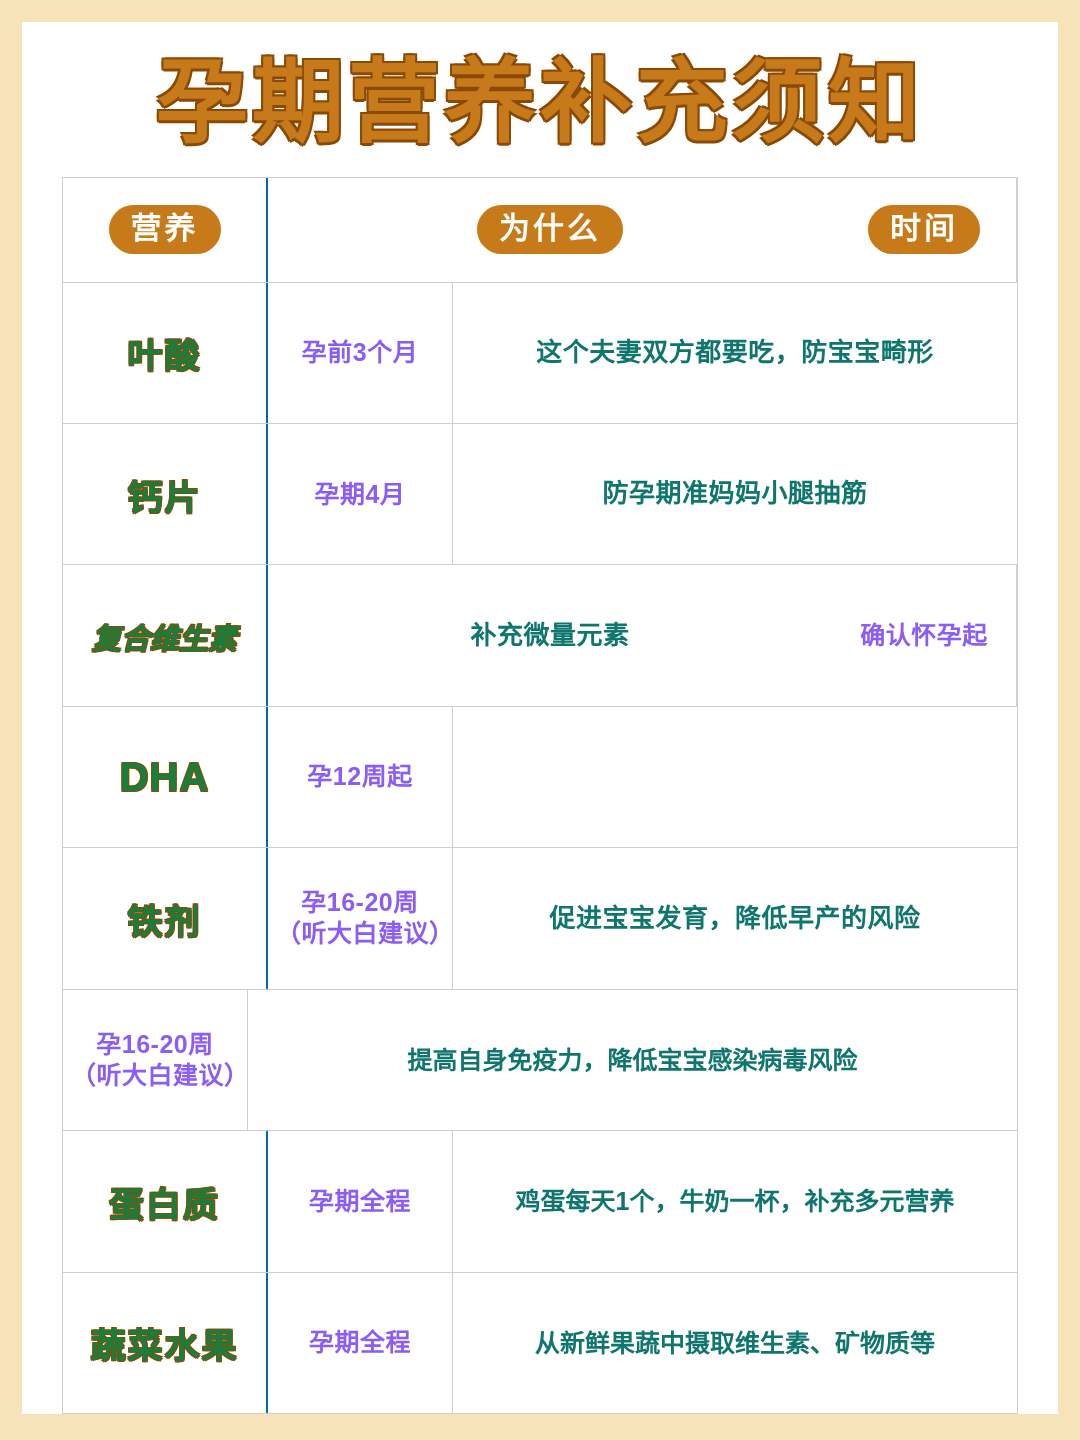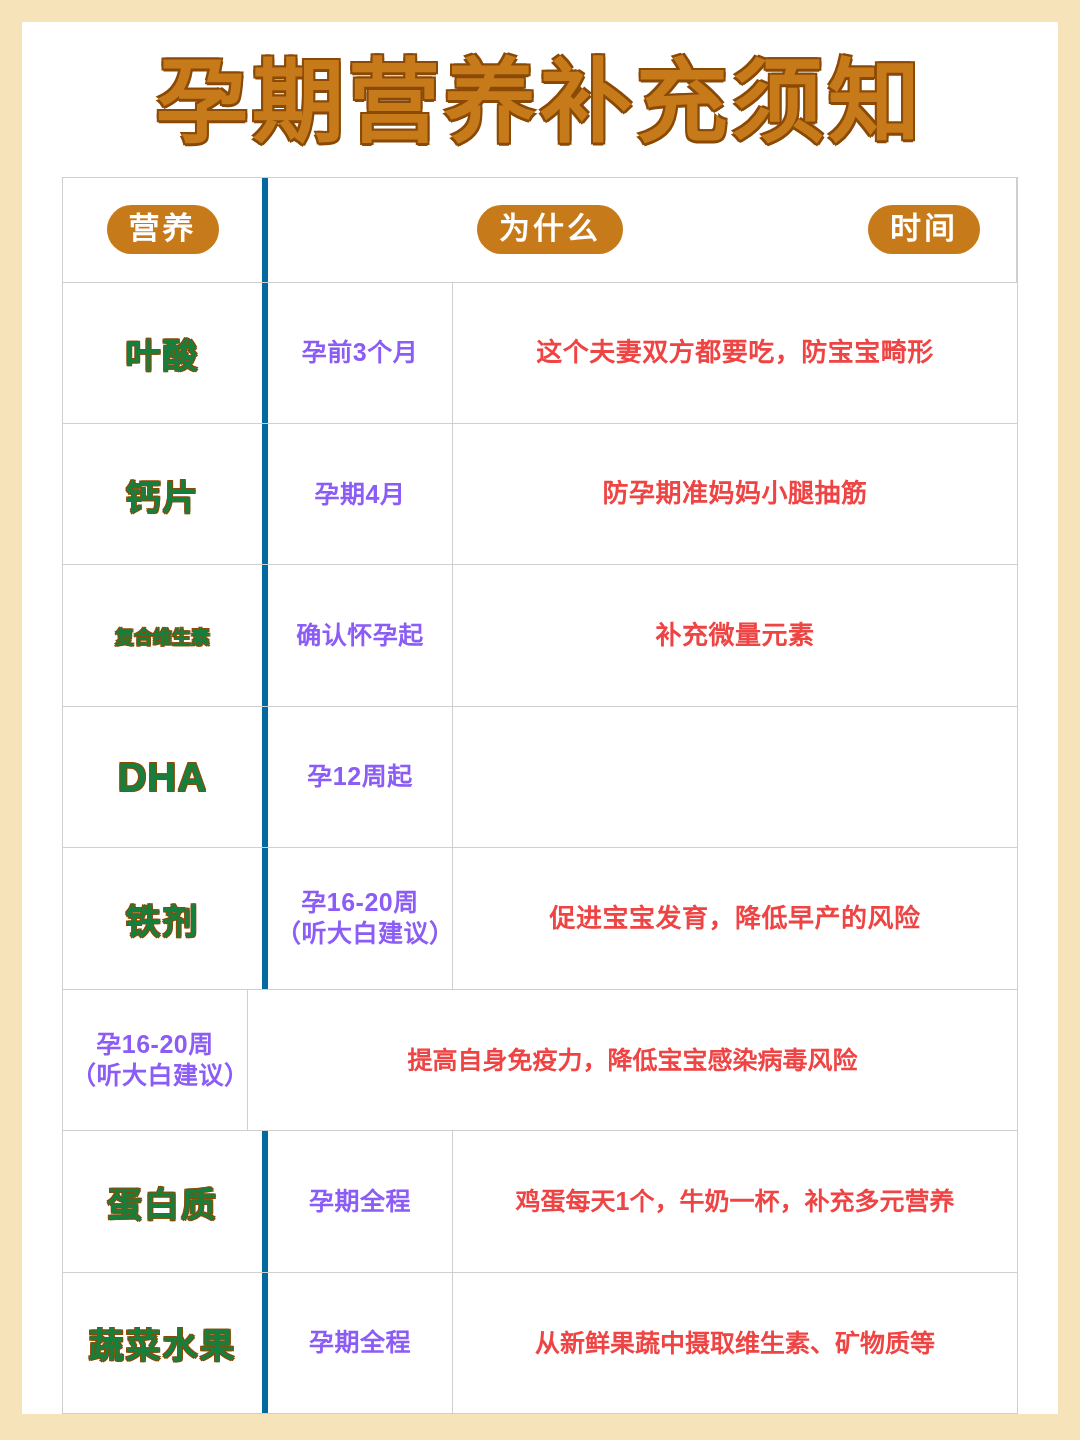--- a/index.html
+++ b/index.html
@@ -71,21 +71,21 @@
   .cell {
     display: flex;
     align-items: center;
     justify-content: center;
     text-align: center;
     box-sizing: border-box;
     padding: 6px 8px;
   }
   .c1 {
     width: 205px;
-    border-right: 6px solid #0369a1;
+    border-right: 2px solid #0369a1;
   }
   .c2 {
     width: 185px;
     border-right: 1px solid #cfcfcf;
   }
   .c3 {
     flex: 1;
   }
   .pill {
     display: inline-block;
@@ -103,36 +103,37 @@
     font-size: 35px;
     font-weight: 700;
     letter-spacing: 2px;
     text-shadow:
       -1px -1px 0 #8a4a06,
       1px -1px 0 #8a4a06,
       -1px 1px 0 #8a4a06,
       1px 1px 0 #8a4a06;
   }
   .nutrient.small {
-    font-size: 19px;
+    font-size: 29px;
     letter-spacing: 0px;
+    font-style: italic;
   }
   .nutrient.latin {
     font-size: 40px;
     letter-spacing: 1px;
   }
   .time {
     color: #8b5cf6;
     font-size: 25px;
     font-weight: 700;
     line-height: 1.25;
     letter-spacing: 0.5px;
   }
   .why {
-    color: #ef4444;
+    color: #0f766e;
     font-size: 26px;
     font-weight: 700;
     letter-spacing: 0.5px;
     line-height: 1.3;
   }
   .why.tight {
     font-size: 25px;
     letter-spacing: 0px;
   }
 </style>
@@ -181,25 +182,25 @@
         </div>
         <div class="cell c3">
           <span class="why">防孕期准妈妈小腿抽筋</span>
         </div>
       </div>
 
       <div class="row body-row">
         <div class="cell c1">
           <span class="nutrient small">复合维生素</span>
         </div>
+        <div class="cell c3">
+          <span class="why">补充微量元素</span>
+        </div>
         <div class="cell c2">
           <span class="time">确认怀孕起</span>
-        </div>
-        <div class="cell c3">
-          <span class="why">补充微量元素</span>
         </div>
       </div>
 
       <div class="row body-row">
         <div class="cell c1">
           <span class="nutrient latin">DHA</span>
         </div>
         <div class="cell c2">
           <span class="time">孕12周起</span>
         </div>

